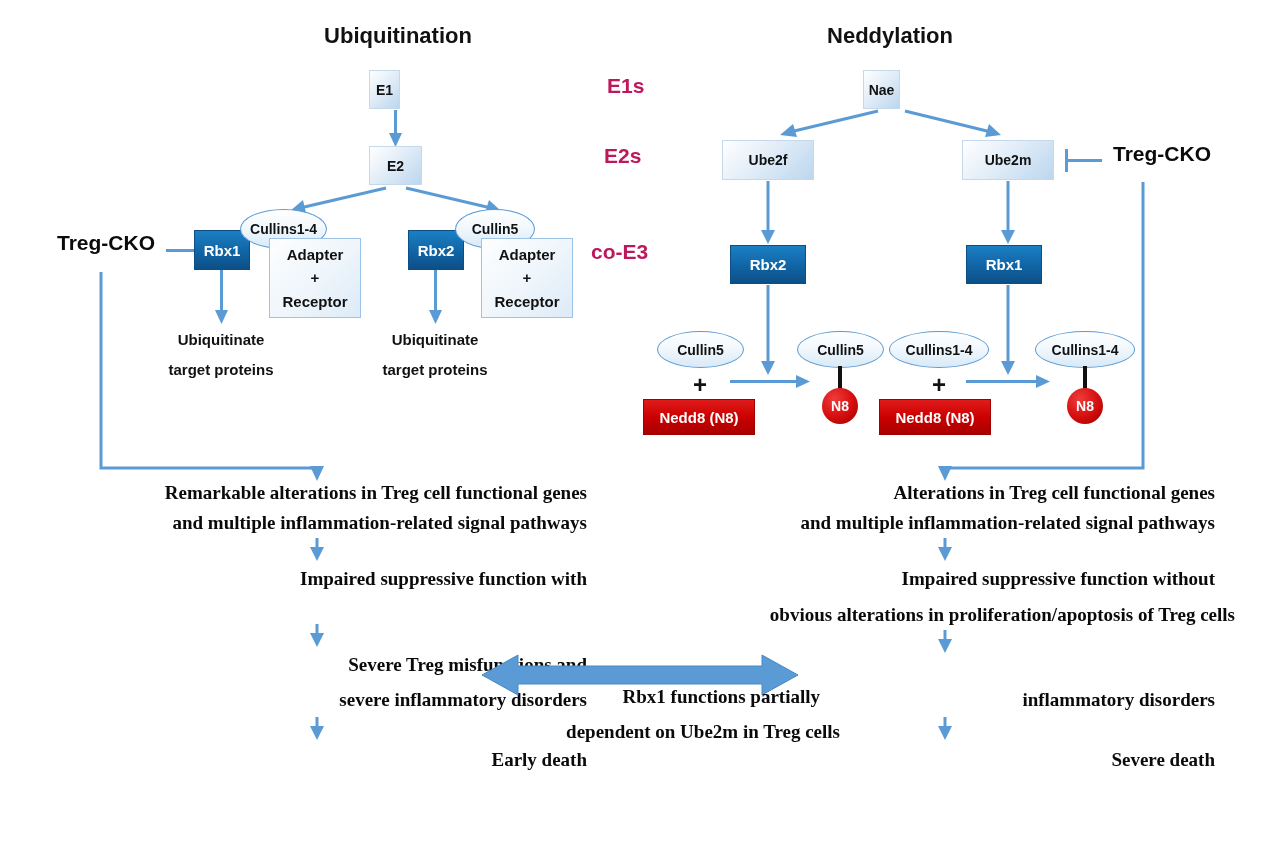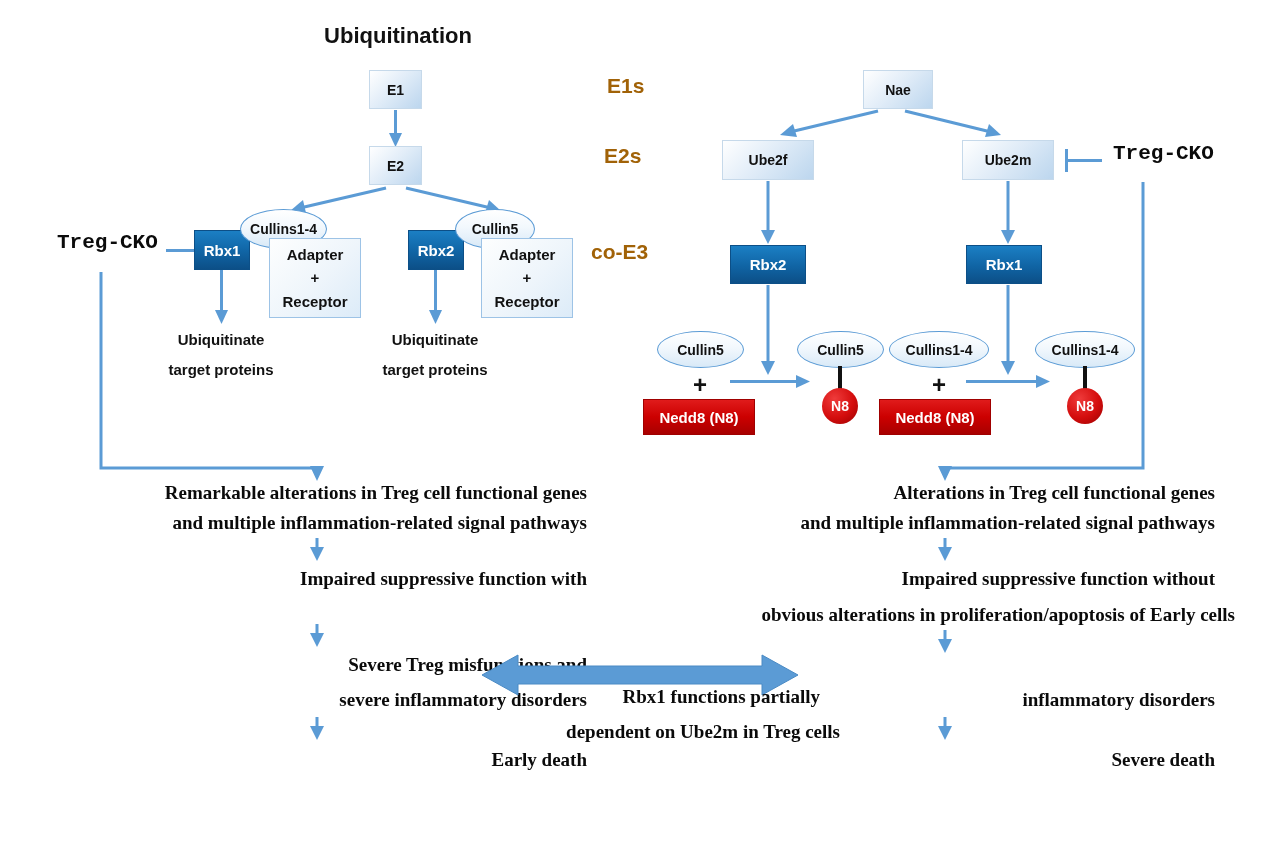--- a/index.html
+++ b/index.html
@@ -13,24 +13,24 @@
   .abs{position:absolute;}
 
   
   .title{
     font-family:"Liberation Sans", sans-serif;
     font-weight:bold;font-size:22px;color:#111111;
     text-align:center;white-space:nowrap;
   }
   .laneLabel{
     font-family:"Liberation Sans", sans-serif;
-    font-weight:bold;font-size:21px;color:#a16207;white-space:nowrap;
+    font-weight:bold;font-size:21px;color:#be185d;white-space:nowrap;
   }
   .cko{
-    font-family:Liberation Mono, monospace;
+    font-family:Liberation Sans, sans-serif;
     font-weight:bold;font-size:21px;color:#0b0b0b;white-space:nowrap;
   }
   .plain{
     font-family:"Liberation Sans", sans-serif;
     font-weight:bold;font-size:15px;color:#111111;
     text-align:center;white-space:nowrap;
   }
   .serif{
     font-family:"Liberation Serif", serif;
     font-weight:bold;font-size:19px;color:#0a0a0a;
@@ -101,26 +101,27 @@
   svg.conn path,svg.conn line{stroke:#5b9bd5;stroke-width:3;fill:none;}
   svg.conn polygon{fill:#5b9bd5;}
   .bigArrow{fill:#5b9bd5;stroke:#4a8ac4;stroke-width:1;}
 </style>
 </head>
 <body>
 
 <div id="stage">
 
   <div class="abs title" style="left:238px;top:23px;width:320px;">Ubiquitination</div>
+  <div class="abs title" style="left:730px;top:23px;width:320px;">Neddylation</div>
 
   <div class="abs laneLabel" style="left:607px;top:74px;">E1s</div>
   <div class="abs laneLabel" style="left:604px;top:144px;text-align:center;">E2s</div>
   <div class="abs laneLabel" style="left:591px;top:240px;">co-E3</div>
 
-  <div class="abs lightBox" style="left:369px;top:70px;width:53px;height:39px;">E1</div>
+  <div class="abs lightBox" style="left:369px;top:70px;width:31px;height:39px;">E1</div>
 
   <svg class="conn" style="left:0;top:0;width:1268px;height:845px;">
     <line x1="395.5" y1="110" x2="395.5" y2="136"></line>
     <polygon points="395.5,147 389,133 402,133"></polygon>
   </svg>
 
   <div class="abs lightBox" style="left:369px;top:146px;width:53px;height:39px;">E2</div>
 
   <svg class="conn" style="left:0;top:0;width:1268px;height:845px;">
     <line x1="386" y1="188" x2="300" y2="208"></line>
@@ -189,21 +190,21 @@
   <div class="abs serif" style="left:47px;top:654px;width:540px;">Severe Treg misfunctions and</div>
   <div class="abs serif" style="left:47px;top:689px;width:540px;">severe inflammatory disorders</div>
 
   <svg class="conn" style="left:0;top:0;width:1268px;height:845px;">
     <line x1="317" y1="717" x2="317" y2="729"></line>
     <polygon points="317,740 310,726 324,726"></polygon>
   </svg>
 
   <div class="abs serif" style="left:47px;top:749px;width:540px;">Early death</div>
 
-  <div class="abs lightBox" style="left:863px;top:70px;width:70px;height:39px;">Nae</div>
+  <div class="abs lightBox" style="left:863px;top:70px;width:37px;height:39px;">Nae</div>
 
   <svg class="conn" style="left:0;top:0;width:1268px;height:845px;">
     <line x1="878" y1="111" x2="790" y2="132"></line>
     <polygon points="780,135 793,124 797,137"></polygon>
     <line x1="905" y1="111" x2="991" y2="132"></line>
     <polygon points="1001,135 985,137 989,124"></polygon>
   </svg>
 
   <div class="abs lightBox" style="left:722px;top:140px;width:92px;height:40px;">Ube2f</div>
 
@@ -263,21 +264,21 @@
 
   <div class="abs serif" style="left:675px;top:482px;width:540px;">Alterations in Treg cell functional genes</div>
   <div class="abs serif" style="left:675px;top:512px;width:540px;">and multiple inflammation-related signal pathways</div>
 
   <svg class="conn" style="left:0;top:0;width:1268px;height:845px;">
     <line x1="945" y1="538" x2="945" y2="550"></line>
     <polygon points="945,561 938,547 952,547"></polygon>
   </svg>
 
   <div class="abs serif" style="left:675px;top:568px;width:540px;">Impaired suppressive function without</div>
-  <div class="abs serif" style="left:655px;top:604px;width:580px;">obvious alterations in proliferation/apoptosis of Early cells</div>
+  <div class="abs serif" style="left:655px;top:604px;width:580px;">obvious alterations in proliferation/apoptosis of Treg cells</div>
 
   <svg class="conn" style="left:0;top:0;width:1268px;height:845px;">
     <line x1="945" y1="630" x2="945" y2="642"></line>
     <polygon points="945,653 938,639 952,639"></polygon>
   </svg>
 
   <div class="abs serif" style="left:675px;top:689px;width:540px;">inflammatory disorders</div>
 
   <svg class="conn" style="left:0;top:0;width:1268px;height:845px;">
     <line x1="945" y1="717" x2="945" y2="729"></line>

